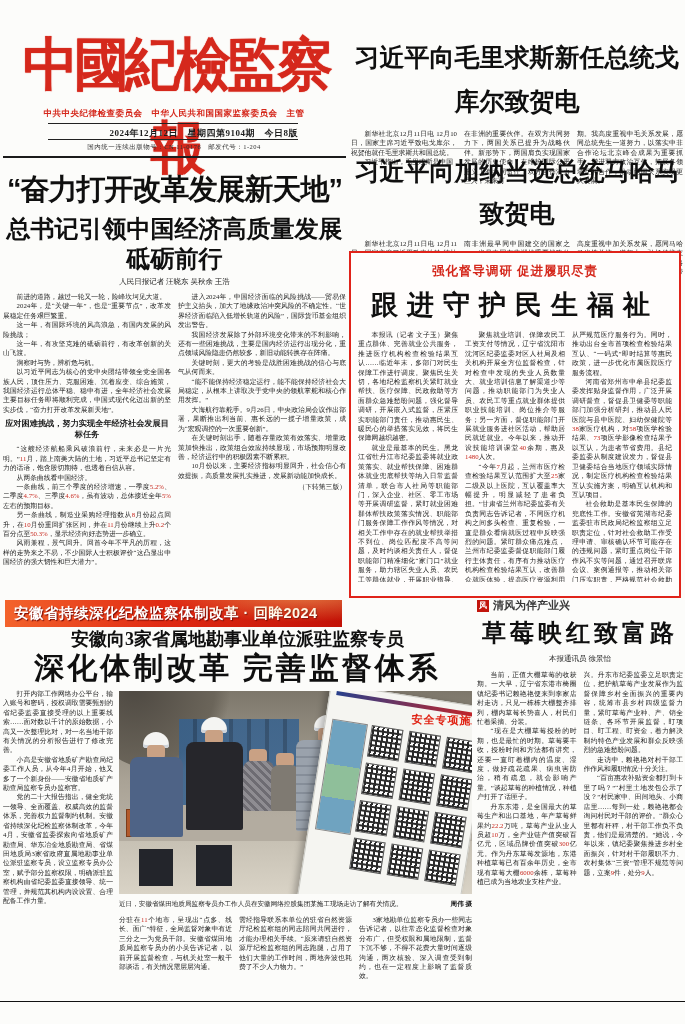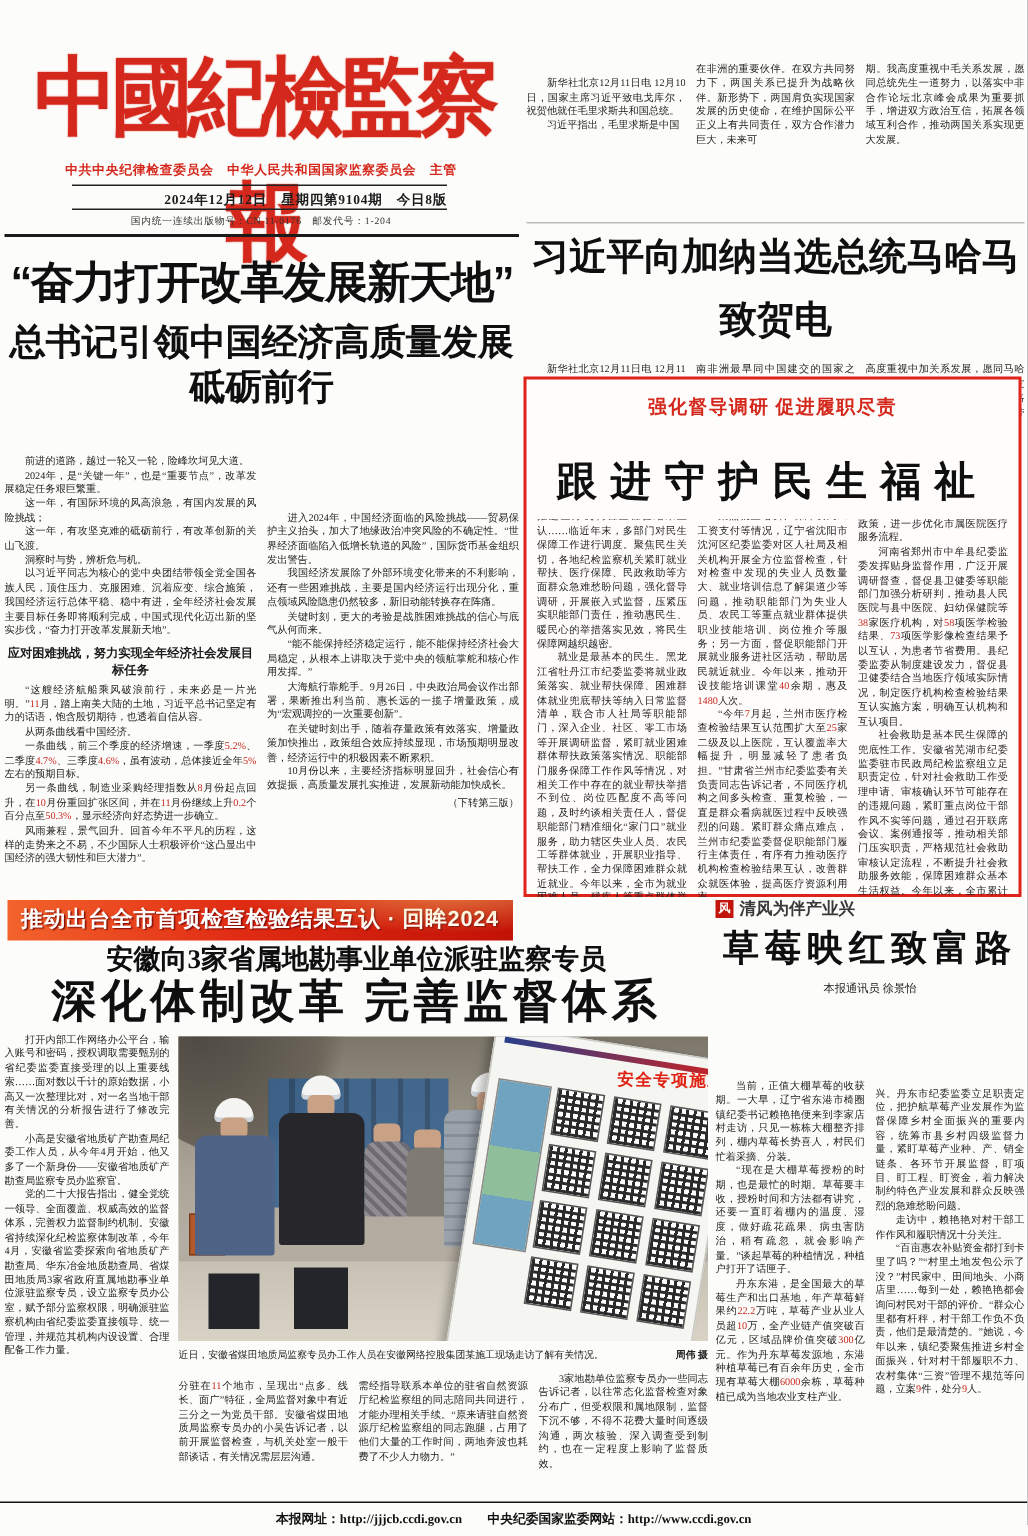--- a/index.html
+++ b/index.html
@@ -18,33 +18,33 @@
     font-size:9px;font-weight:bold;letter-spacing:.5px;}
   .pubcode{left:30px;top:143px;width:288px;text-align:center;font-size:6.5px;color:#333;letter-spacing:.5px;}
   .heavy{left:3px;top:156px;width:343px;height:2px;background:#1b1b1b;}
 
   
   .h-serif{font-family:"Liberation Serif",serif;font-weight:bold;color:#0f0f0f;text-align:center;}
   .h-sans{font-family:"Liberation Sans",sans-serif;font-weight:bold;color:#0f0f0f;text-align:center;}
   .byline{text-align:center;font-size:7.5px;color:#222;}
   .cols{display:flex;gap:7px;overflow:hidden;}
   .col{flex:1;overflow:hidden;}
-  .body-text{font-size:6.8px;line-height:9.4px;align-items:center;}
+  .body-text{font-size:6.8px;line-height:9.4px;}
   .body-text p{margin:0;text-indent:2em;text-align:justify;}
   .noindent p:first-child{text-indent:0;}
   .rn{color:#c8281e;}
   .divider{background:#bbb;height:1px;}
   .section-head{font-weight:bold;text-align:center;font-size:8.2px;line-height:11px;margin:4px 0;}
   .continued{text-align:right;font-size:6.8px;margin-top:2px;}
 
   
   .redbox{left:349px;top:251px;width:332px;height:347px;border:2.5px solid #e0231a;
     box-sizing:border-box;background:#fffdfc;padding:4px 7px;}
   .rb-kicker{text-align:center;color:#d5281c;font-weight:bold;font-size:12.5px;margin-top:6px;letter-spacing:1px;}
-  .rb-head{font-size:27px;letter-spacing:9px;line-height:34px;margin:24px 0 8px;}
+  .rb-head{font-size:27px;letter-spacing:9px;line-height:34px;margin:8px 0 8px;}
   .rb-cols{height:252px;}
 
   
   .banner{left:5px;top:600px;width:337px;height:27px;line-height:27px;
     background:linear-gradient(90deg,#f3632c 0%,#e12c14 45%,#c21106 100%);
     background-blend-mode:normal;color:#fff;font-family:"Liberation Sans",sans-serif;
     font-weight:bold;font-size:14.5px;padding-left:9px;box-sizing:border-box;letter-spacing:.5px;
     text-shadow:1px 1px 1px #7a0b04;}
   .banner:after{content:"";position:absolute;right:0;top:0;width:60%;height:100%;
     background:radial-gradient(ellipse at 80% -20%,rgba(255,215,120,.5),transparent 60%);}
@@ -112,20 +112,21 @@
   <div class="abs rule" style="left:48px;top:123px;width:250px;"></div>
   <div class="abs date-row">
     <span>2024年12月12日　星期四</span>
     <span>第9104期　今日8版</span>
   </div>
   <div class="abs rule" style="left:48px;top:139px;width:250px;"></div>
   <div class="abs pubcode">国内统一连续出版物号：CN 11-0176　邮发代号：1-204</div>
   <div class="abs heavy"></div>
 
   <div class="abs" style="left:351px;top:36px;width:332px;">
+    <div class="h-serif" style="font-size:25px;line-height:44px;">习近平向毛里求斯新任总统戈库尔致贺电</div>
     <div class="cols body-text" style="height:58px;margin-top:5px;">
       <div class="col">
           <p>新华社北京12月11日电  12月10日，国家主席习近平致电戈库尔，祝贺他就任毛里求斯共和国总统。</p>
           <p>习近平指出，毛里求斯是中国</p>
         </div>
       <div class="col noindent">
           <p>在非洲的重要伙伴。在双方共同努力下，两国关系已提升为战略伙伴。新形势下，两国肩负实现国家发展的历史使命，在维护国际公平正义上有共同责任，双方合作潜力巨大，未来可</p>
         </div>
       <div class="col noindent">
           <p>期。我高度重视中毛关系发展，愿同总统先生一道努力，以落实中非合作论坛北京峰会成果为重要抓手，增进双方政治互信，拓展各领域互利合作，推动两国关系实现更大发展。</p>
@@ -146,20 +147,21 @@
         </div>
       <div class="col noindent">
           <p>高度重视中加关系发展，愿同马哈马当选总统一道努力，弘扬传统友谊，深化政治互信，推动中加战略伙伴关系走深走实，为两国人民带来更多福祉。</p>
         </div>
     </div>
   </div>
 
   <div class="abs" style="left:3px;top:164px;width:343px;">
     <div class="h-sans" style="font-size:29px;line-height:50px;letter-spacing:-1px;">“奋力打开改革发展新天地”</div>
     <div class="h-serif" style="font-size:24px;line-height:30px;">总书记引领中国经济高质量发展砥砺前行</div>
+    <div class="byline" style="margin:3px 0 5px;">人民日报记者  汪晓东  吴秋余  王浩</div>
     <div class="cols body-text" style="height:333px;">
       <div class="col">
         <div>
             <p>前进的道路，越过一轮又一轮，险峰坎坷见大道。</p>
             <p>2024年，是“关键一年”，也是“重要节点”，改革发展稳定任务艰巨繁重。</p>
             <p>这一年，有国际环境的风高浪急，有国内发展的风险挑战；</p>
             <p>这一年，有攻坚克难的砥砺前行，有改革创新的关山飞渡。</p>
             <p>洞察时与势，辨析危与机。</p>
             <p>以习近平同志为核心的党中央团结带领全党全国各族人民，顶住压力、克服困难、沉着应变、综合施策，我国经济运行总体平稳、稳中有进，全年经济社会发展主要目标任务即将顺利完成，中国式现代化迈出新的坚实步伐，“奋力打开改革发展新天地”。</p>
           </div>
@@ -200,21 +202,21 @@
           <p>“今年<span class="rn">7</span>月起，兰州市医疗检查检验结果互认范围扩大至<span class="rn">25</span>家二级及以上医院，互认覆盖率大幅提升，明显减轻了患者负担。”甘肃省兰州市纪委监委有关负责同志告诉记者，不同医疗机构之间多头检查、重复检验，一直是群众看病就医过程中反映强烈的问题。紧盯群众痛点难点，兰州市纪委监委督促职能部门履行主体责任，有序有力推动医疗机构检查检验结果互认，改善群众就医体验，提高医疗资源利用率。</p>
         </div>
       <div class="col noindent">
           <p>从严规范医疗服务行为。同时，推动出台全市首项检查检验结果互认、“一码式”即时结算等惠民政策，进一步优化市属医院医疗服务流程。</p>
           <p>河南省郑州市中牟县纪委监委发挥贴身监督作用，广泛开展调研督查，督促县卫健委等职能部门加强分析研判，推动县人民医院与县中医院、妇幼保健院等<span class="rn">38</span>家医疗机构，对<span class="rn">58</span>项医学检验结果、<span class="rn">73</span>项医学影像检查结果予以互认，为患者节省费用。县纪委监委从制度建设发力，督促县卫健委结合当地医疗领域实际情况，制定医疗机构检查检验结果互认实施方案，明确互认机构和互认项目。</p>
           <p>社会救助是基本民生保障的兜底性工作。安徽省芜湖市纪委监委驻市民政局纪检监察组立足职责定位，针对社会救助工作受理申请、审核确认环节可能存在的违规问题，紧盯重点岗位干部作风不实等问题，通过召开联席会议、案例通报等，推动相关部门压实职责，严格规范社会救助审核认定流程，不断提升社会救助服务效能，保障困难群众基本生活权益。今年以来，全市累计为人办理最低生活保障，人办理特困人员认定，实施临时救助人次。</p>
         </div>
     </div>
   </div>
 
-  <div class="abs banner">推动出台全市首项检查检验结果互认 · 回眸2024</div>
+  <div class="abs banner">安徽省持续深化纪检监察体制改革 · 回眸2024</div>
 
   <div class="abs" style="left:3px;top:631px;width:469px;">
     <div class="h-serif" style="font-size:18px;line-height:16px;">安徽向3家省属地勘事业单位派驻监察专员</div>
     <div class="h-serif" style="font-size:30px;line-height:42px;letter-spacing:3px;text-align:center;">深化体制改革  完善监督体系</div>
 
     <div style="position:relative;height:292px;">
       <div class="abs body-text" style="left:0;top:0;width:110px;height:292px;overflow:hidden;">
           <p>打开内部工作网络办公平台，输入账号和密码，授权调取需要甄别的省纪委监委直接受理的以上重要线索……面对数以千计的原始数据，小高又一次整理比对，对一名当地干部有关情况的分析报告进行了修改完善。</p>
           <p>小高是安徽省地质矿产勘查局纪委工作人员，从今年4月开始，他又多了一个新身份——安徽省地质矿产勘查局监察专员办监察官。</p>
           <p>党的二十大报告指出，健全党统一领导、全面覆盖、权威高效的监督体系，完善权力监督制约机制。安徽省持续深化纪检监察体制改革，今年4月，安徽省监委探索向省地质矿产勘查局、华东冶金地质勘查局、省煤田地质局3家省政府直属地勘事业单位派驻监察专员，设立监察专员办公室，赋予部分监察权限，明确派驻监察机构由省纪委监委直接领导、统一管理，并规范其机构内设设置、合理配备工作力量。</p>
@@ -308,15 +310,14 @@
         </div>
       <div class="col noindent">
           <p>兴。丹东市纪委监委立足职责定位，把护航草莓产业发展作为监督保障乡村全面振兴的重要内容，统筹市县乡村四级监督力量，紧盯草莓产业种、产、销全链条、各环节开展监督，盯项目、盯工程、盯资金，着力解决制约特色产业发展和群众反映强烈的急难愁盼问题。</p>
           <p>走访中，赖艳艳对村干部工作作风和履职情况十分关注。</p>
           <p>“百亩惠农补贴资金都打到卡里了吗？”“村里土地发包公示了没？”村民家中、田间地头、小商店里……每到一处，赖艳艳都会询问村民对干部的评价。“群众心里都有杆秤，村干部工作负不负责，他们是最清楚的。”她说，今年以来，镇纪委聚焦推进乡村全面振兴，针对村干部履职不力、农村集体“三资”管理不规范等问题，立案<span class="rn">9</span>件，处分<span class="rn">9</span>人。</p>
         </div>
     </div>
   </div>
 
   <div class="abs footer-rule"></div>
-  <div class="abs footer-text">本报网址：http://jjjcb.ccdi.gov.cn　　中央纪委国家监委网站：http://www.ccdi.gov.cn</div>
 
 </div>
 
 </body></html>

